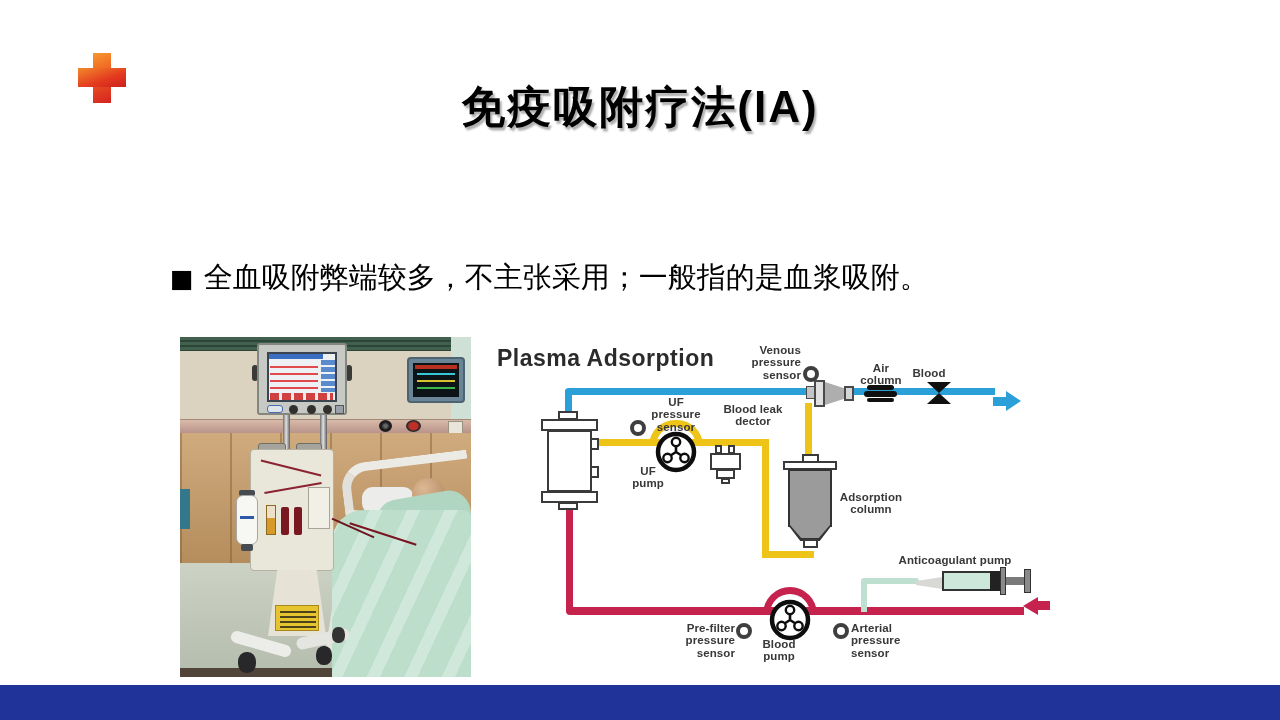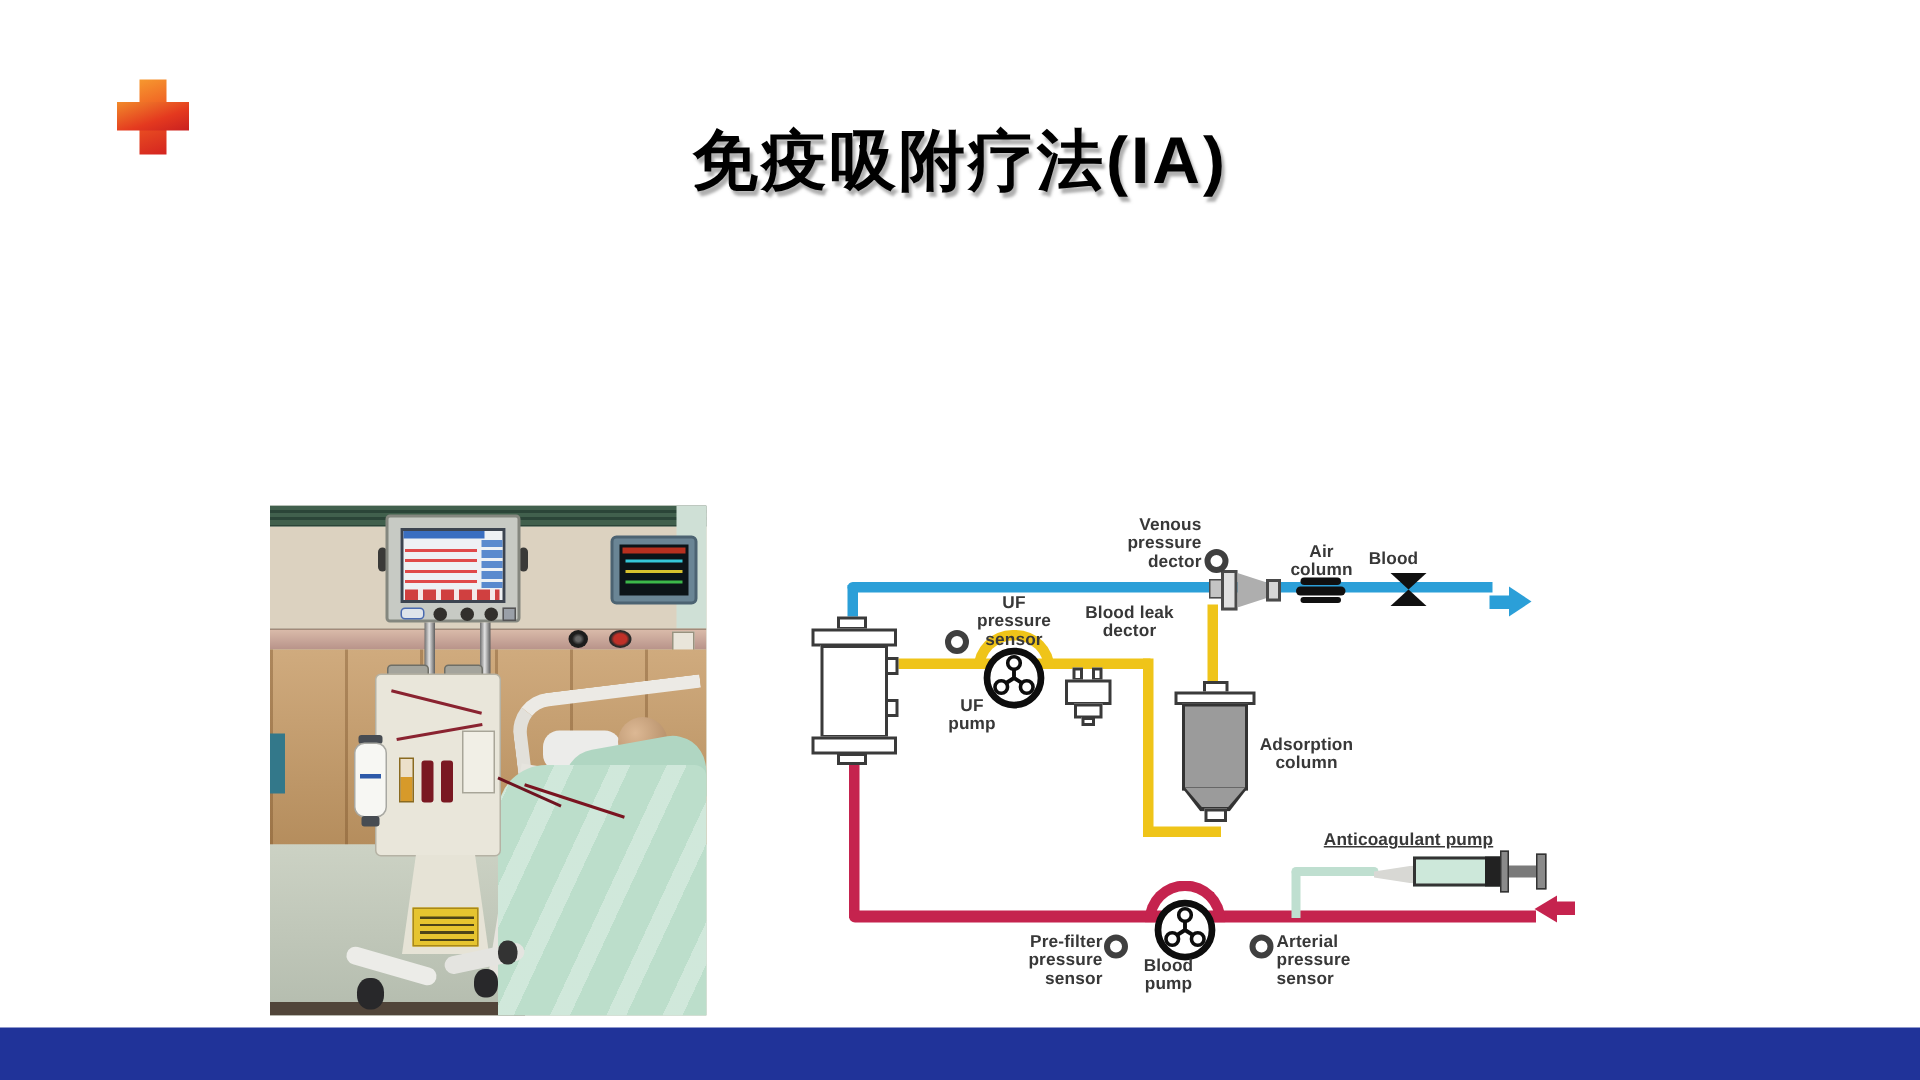--- a/index.html
+++ b/index.html
@@ -239,40 +239,41 @@
   .syr-rod { left:519px; top:242px; width:18px; height:8px; background:#7a7a7a; }
   .syr-handle { left:537px; top:234px; width:7px; height:24px; background:#8a8a8a; border:1px solid #333; }
 
   .lb-ven { left:240px; top:9px; width:74px; text-align:right; }
   .lb-air { left:366px; top:27px; width:56px; }
   .lb-clamp { left:420px; top:32px; width:44px; }
   .lb-ufs { left:160px; top:61px; width:58px; }
   .lb-ufp { left:136px; top:130px; width:50px; }
   .lb-bld { left:228px; top:68px; width:76px; }
   .lb-col { left:348px; top:156px; width:72px; }
-  .lb-anti { left:382px; top:219px; width:140px;text-decoration:underline; }
+  .lb-anti { left:398px; top:219px; width:140px; }
   .lb-pre { left:192px; top:287px; width:56px; text-align:right; }
   .lb-bp { left:262px; top:303px; width:60px; }
   .lb-art { left:364px; top:287px; width:58px; text-align:left; }
 
   .footer { position:absolute; left:0; top:685px; width:1280px; height:35px; background:#203399; }
 </style>
 </head>
 <body>
 
 <div class="slide">
 
   <div class="logo">
     <div class="v"></div>
     <div class="h"></div>
   </div>
 
   <div class="title">免疫吸附疗法(IA)</div>
 
 
+  <div class="bullet b2"><span class="mk">■</span><span>全血吸附弊端较多，不主张采用；一般指的是血浆吸附。</span></div>
 
   <div class="photo">
     <div class="ph-wall"></div>
     <div class="ph-blinds"></div>
     <div class="ph-window"></div>
     <div class="ph-rail"></div>
     <div class="ph-outlet-dark"></div>
     <div class="ph-outlet-red"></div>
     <div class="ph-socket"></div>
     <div class="ph-wood"></div>
@@ -334,20 +335,21 @@
         <i></i>
       </div>
     <div class="ph-leg-l"></div>
     <div class="ph-leg-r"></div>
     <div class="ph-w1"></div>
     <div class="ph-w2"></div>
     <div class="ph-w3"></div>
   </div>
 
   <div class="dg">
+    <div class="dg-title">Plasma Adsorption</div>
 
     <div class="ln blue-v"></div>
     <div class="ln blue-h"></div>
     <div class="lp yel-h1"></div>
     <div class="lp yel-v1"></div>
     <div class="lp yel-h2"></div>
     <div class="lp yel-v2"></div>
     <div class="lb red-v"></div>
     <div class="lb red-h"></div>
     <div class="lg grn-v"></div>
@@ -416,21 +418,21 @@
 
     <div class="syr-tip"></div>
     <div class="syr-bar"></div>
     <div class="syr-seal"></div>
     <div class="syr-flange"></div>
     <div class="syr-rod"></div>
     <div class="syr-handle"></div>
 
     <div class="dlabel lb-ven">Venous
 pressure
-dector</div>
+sensor</div>
     <div class="dlabel lb-air">Air
 column</div>
     <div class="dlabel lb-clamp">Blood</div>
     <div class="dlabel lb-ufs">UF
 pressure
 sensor</div>
     <div class="dlabel lb-ufp">UF
 pump</div>
     <div class="dlabel lb-bld">Blood leak
 dector</div>

